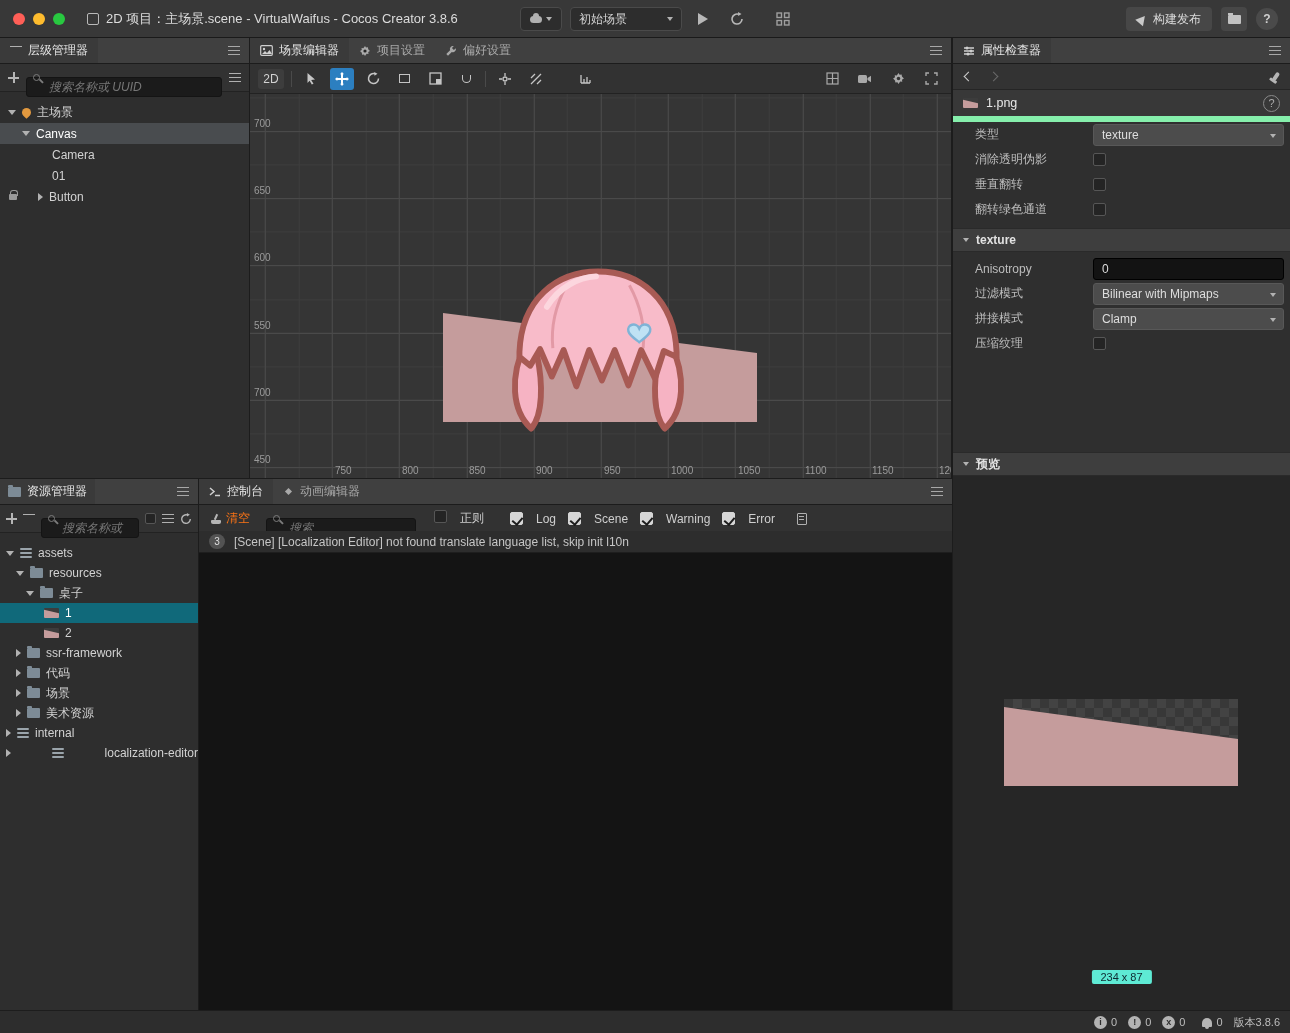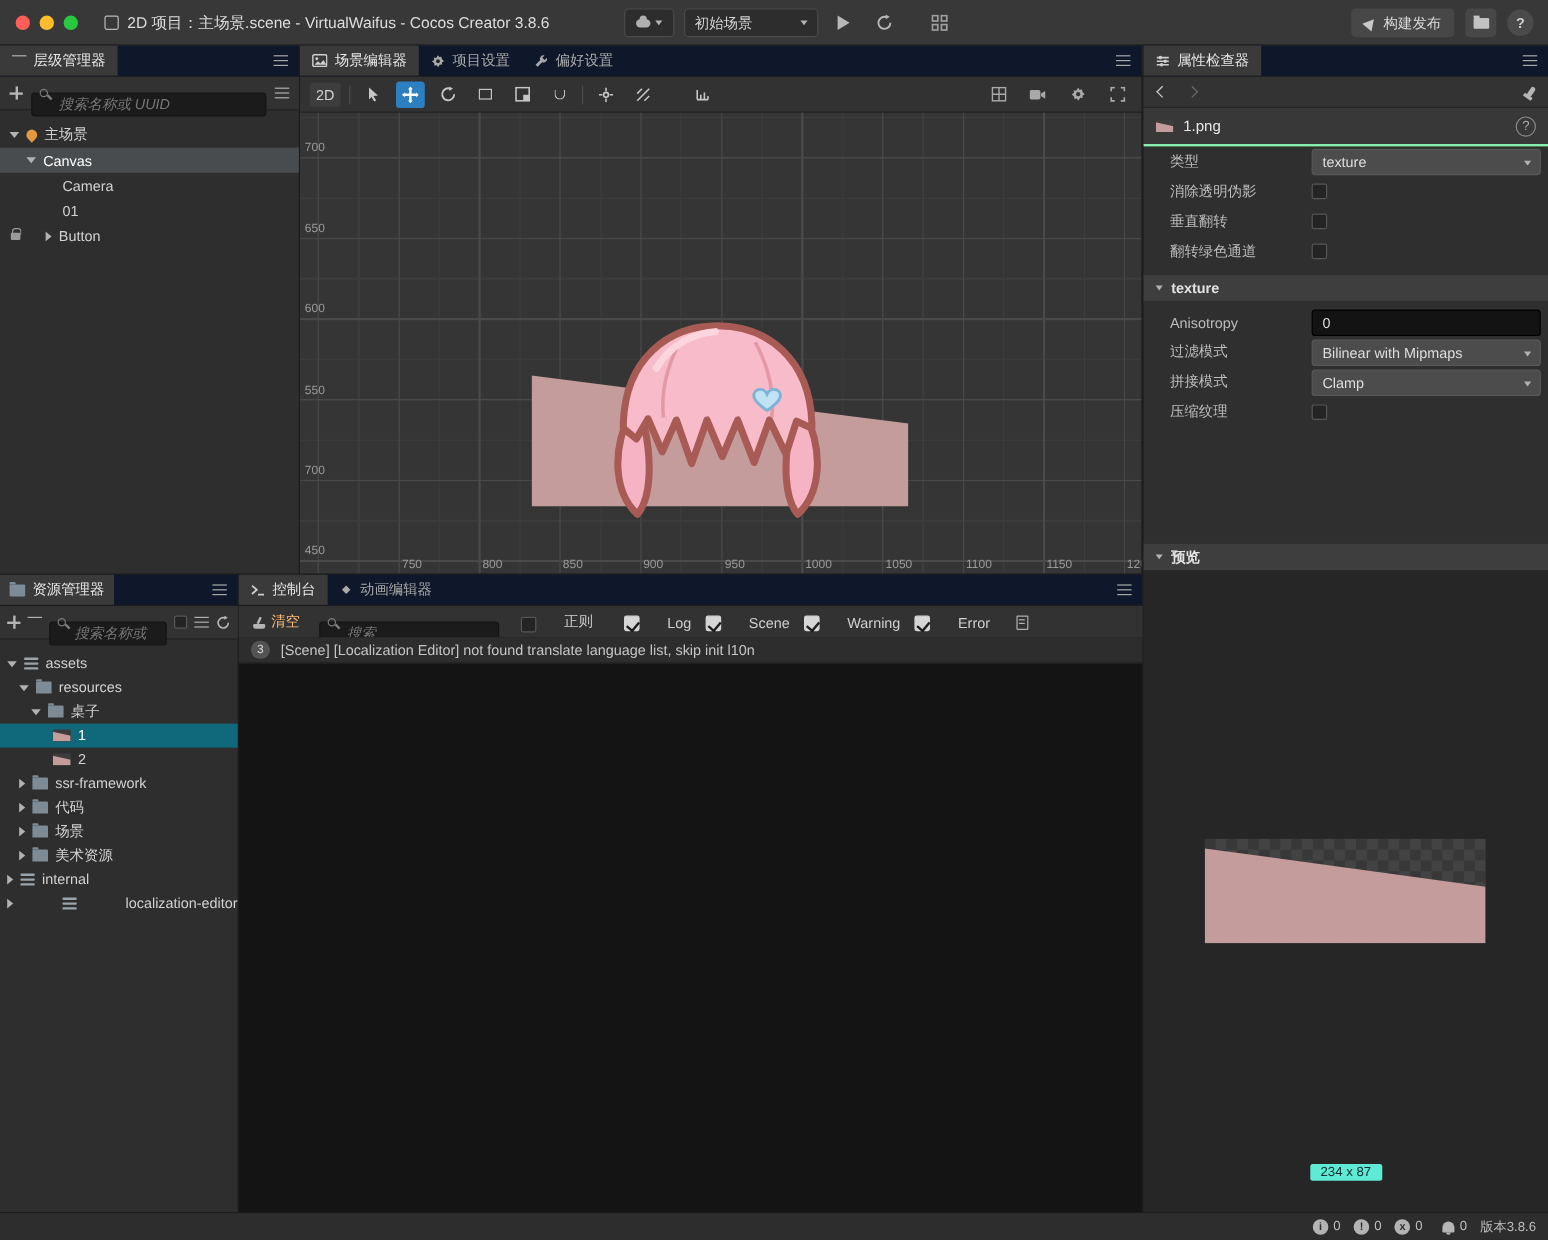--- a/index.html
+++ b/index.html
@@ -4,21 +4,21 @@
 <style>
   * { margin:0; padding:0; box-sizing:border-box; }
   html,body { width:1290px; height:1033px; overflow:hidden; }
   body {
     font-family:"Liberation Sans", sans-serif;
     font-size:12px; color:#c9c9c9; background:#2b2b2b; position:relative;
   }
   .abs { position:absolute; }
 
   
-  .tabstrip { height:26px; background:#0f172a; display:flex; align-items:stretch; border-bottom:1px solid #1c1c1c; }
+  .tabstrip { height:26px; background:#404040; display:flex; align-items:stretch; border-bottom:1px solid #1c1c1c; }
   .tab { display:flex; align-items:center; gap:6px; padding:0 10px; color:#a9a9a9; cursor:default; }
   .tab.active { background:#3a3a3a; color:#e6e6e6; }
   .strip-right { margin-left:auto; display:flex; align-items:center; padding-right:9px; }
 
   .toolbar { height:28px; background:#323232; border-bottom:1px solid #222; display:flex; align-items:center; gap:7px; padding:0 8px; }
 
   .i-menu { width:12px; height:9px; border-top:1.5px solid #a8a8a8; border-bottom:1.5px solid #a8a8a8; position:relative; }
   .i-menu::after { content:''; position:absolute; left:0; right:0; top:2.6px; height:1.5px; background:#a8a8a8; }
 
   .chev { width:0; height:0; display:inline-block; }
@@ -126,36 +126,36 @@
     background-position: 14.8px 0, 0 37px, 14.8px 0, 0 3.4px;
   }
   .rl { position:absolute; color:#9b9b9b; font-size:10px; }
 
   
   .navrow { height:26px; background:#333; border-bottom:1px solid #252525; display:flex; align-items:center; padding:0 12px; gap:18px; }
   .arr { width:7px; height:7px; border-left:1.6px solid #cfcfcf; border-bottom:1.6px solid #cfcfcf; transform:rotate(45deg); }
   .arr.fwd { transform:rotate(-135deg); border-color:#6a6a6a; }
   .i-pin { width:4px; height:9px; background:#b5b5b5; border-radius:2px; position:relative; transform:rotate(35deg); }
   .i-pin::after { content:''; position:absolute; left:-2px; top:8px; width:8px; height:3px; background:#b5b5b5; border-radius:1px; }
-  .assethdr { height:32px; background:#383838; border-bottom:2px solid #86efac; display:flex; align-items:center; gap:8px; padding:0 10px; color:#e8e8e8; font-size:12.5px; }
+  .assethdr { height:32px; background:#383838; border-bottom:6px solid #86efac; display:flex; align-items:center; gap:8px; padding:0 10px; color:#e8e8e8; font-size:12.5px; }
   .q-circ { width:17px; height:17px; border-radius:50%; border:1.3px solid #8a8a8a; color:#adadad; font-size:11px; display:flex; align-items:center; justify-content:center; margin-left:auto; }
   .prow { display:flex; align-items:center; min-height:25px; padding:0 6px 0 22px; }
   .plabel { width:118px; color:#bdbdbd; flex:none; }
   .pctrl { flex:1; display:flex; align-items:center; }
   .pctrl .select { flex:1; }
   .sect { height:24px; background:#3e3e3e; border-top:1px solid #2a2a2a; border-bottom:1px solid #2a2a2a; display:flex; align-items:center; gap:7px; padding:0 10px; color:#e2e2e2; font-weight:bold; margin-top:6px; }
   input.numinput { flex:1; height:22px; background:#131313; border:1px solid #000; border-radius:3px; color:#dcdcdc; padding:0 8px; font-size:12px; }
   .preview-area { position:absolute; left:0; right:0; top:438px; bottom:0; background:#262626; }
   .tex-preview { position:absolute; left:51px; top:223px; width:234px; height:87px;
     background:repeating-conic-gradient(#434343 0% 25%, #383838 25% 50%); background-size:18px 18px; }
   .size-badge { position:absolute; left:50%; bottom:26px; transform:translateX(-50%); background:#5eead4; color:#0e2a31; font-size:11px; padding:1px 9px; border-radius:2px; }
 
   
-  .filt { display:flex; align-items:flex-end; gap:23px; color:#cfcfcf; }
-  .clear-btn { display:flex; align-items:center; gap:5px; color:#fdba74; padding:0 4px; }
+  .filt { display:flex; align-items:flex-start; gap:13px; color:#cfcfcf; }
+  .clear-btn { display:flex; align-items:center; gap:5px; color:#f97316; padding:0 4px; }
   .i-clear { width:10px; height:10px; position:relative; }
   .i-clear::before { content:''; position:absolute; left:4px; top:0; width:2px; height:6px; background:#b5b5b5; transform:rotate(25deg); }
   .i-clear::after { content:''; position:absolute; left:0; bottom:0; width:10px; height:4px; background:#b5b5b5; border-radius:1px 1px 2px 2px; }
   .logarea { position:absolute; left:0; right:0; top:52px; bottom:0; background:#141414; }
   .logrow { height:22px; background:#2d2d2d; border-bottom:1px solid #1e1e1e; display:flex; align-items:center; gap:9px; padding:0 10px; color:#c6c6c6; }
   .logbadge { min-width:16px; height:15px; border-radius:8px; background:#535353; color:#dedede; font-size:10px; display:flex; align-items:center; justify-content:center; padding:0 4px; }
 
   
   .statusbar { left:0; top:1010px; width:1290px; height:23px; background:#2d2d2d; border-top:1px solid #1d1d1d; display:flex; align-items:center; justify-content:flex-end; gap:11px; padding-right:10px; color:#bdbdbd; font-size:11px; }
   .sgrp { display:flex; align-items:center; gap:4px; }

